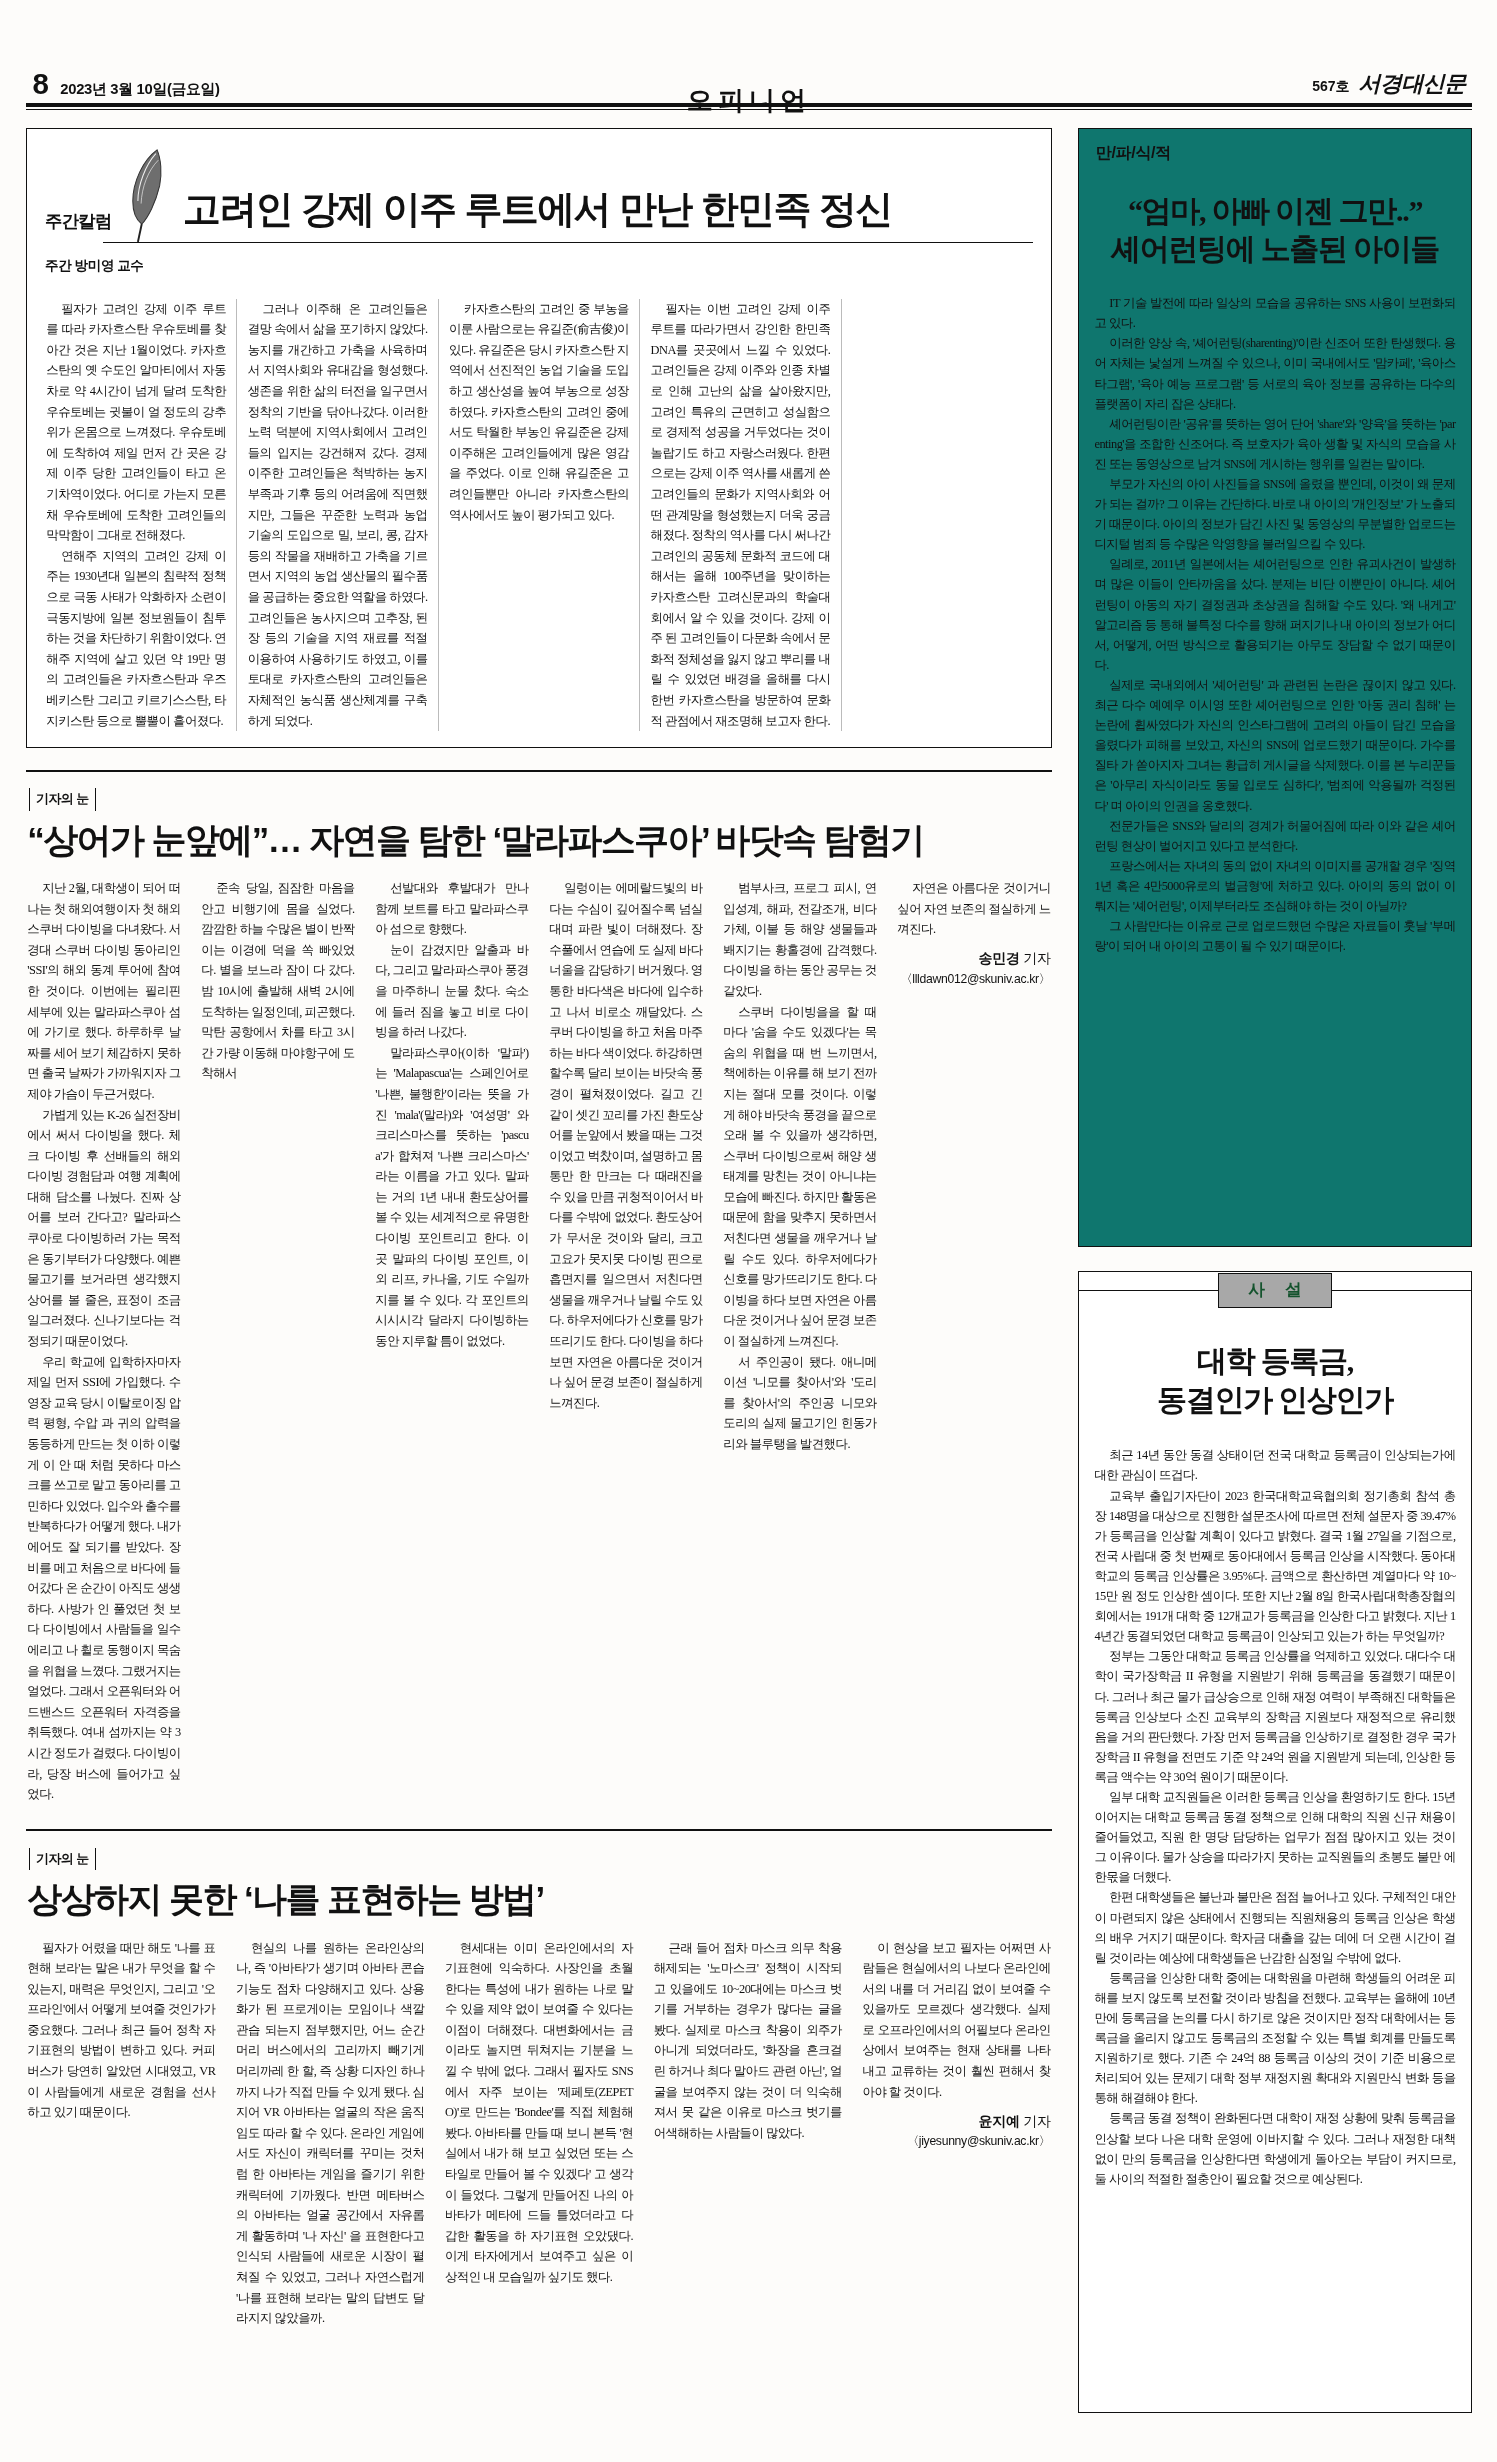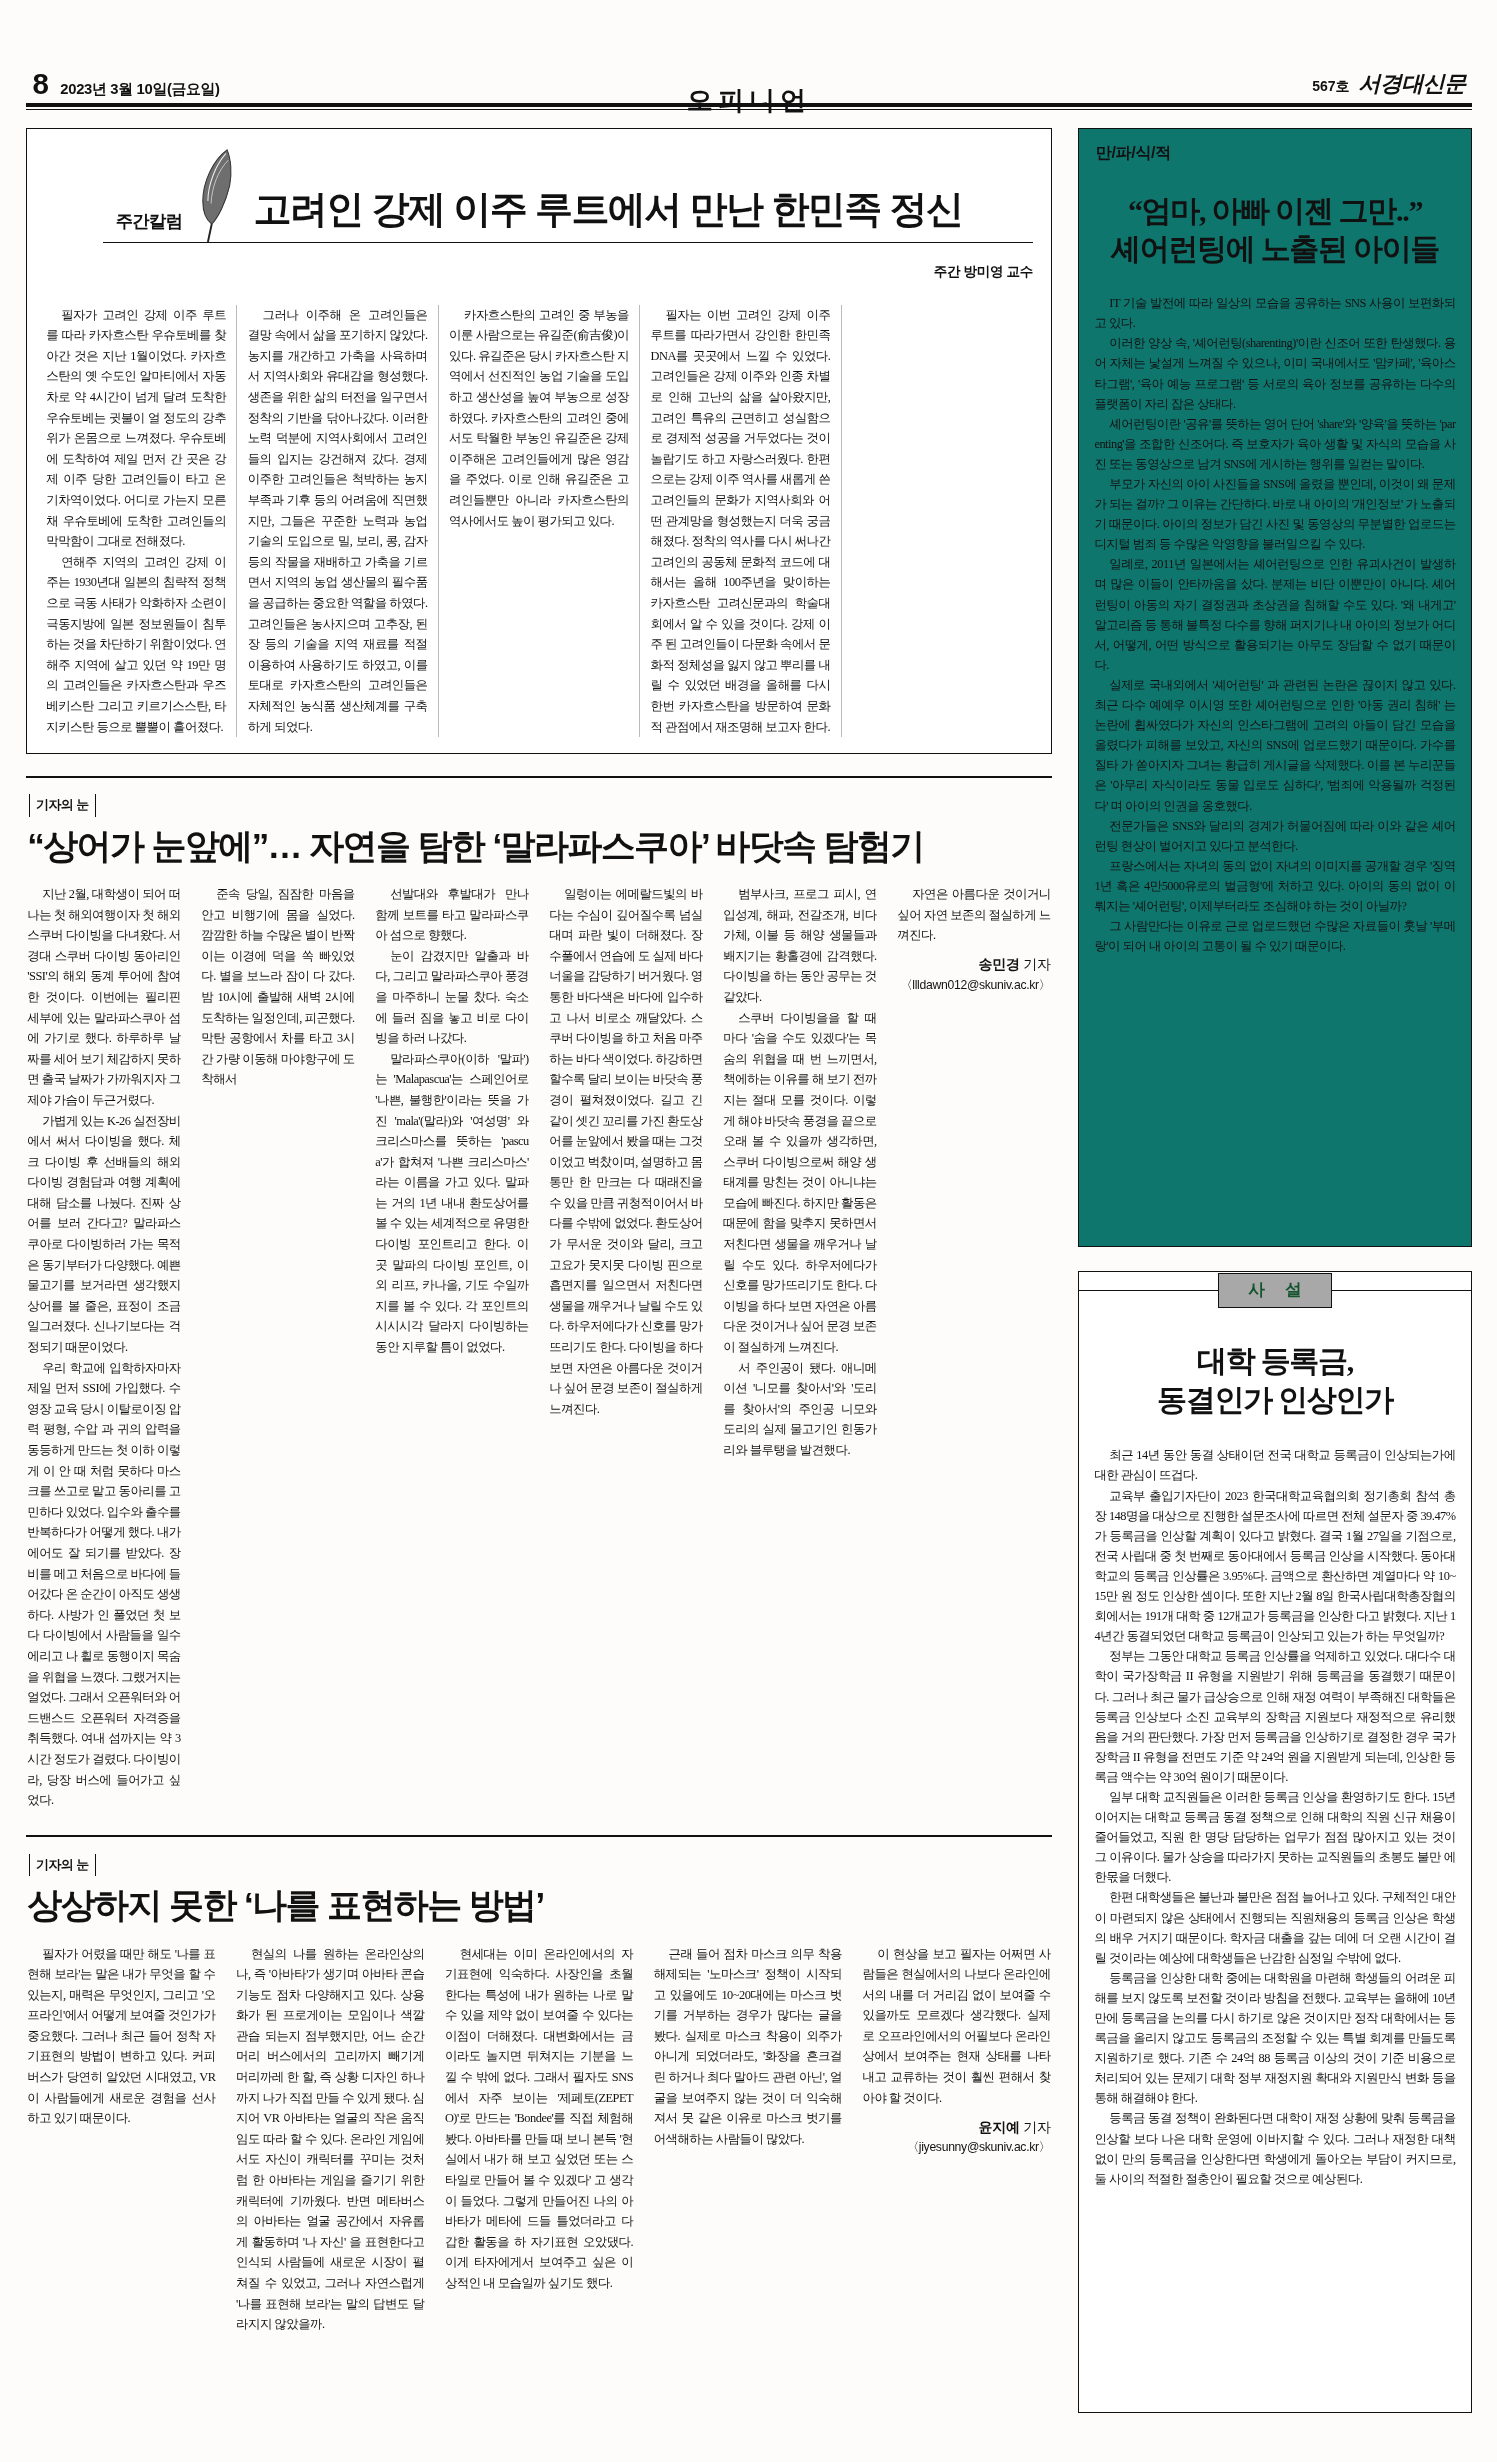--- a/index.html
+++ b/index.html
@@ -52,36 +52,36 @@
   .col-main { position: absolute; left: 0; top: 0; width: 1026px; }
   .col-side { position: absolute; left: 1052px; top: 0; width: 394px; }
 
   
   .boxed {
     border: 1.9px solid #111;
     padding: 16.7px 18px 15.4px 18px;
     background: #fff;
   }
 
-  .wc-head { display: flex; align-items: flex-end; gap: 8px; position: relative; justify-content: center; }
+  .wc-head { display: flex; align-items: flex-end; gap: 8px; position: relative; }
   .wc-tag {
     font-family: "Liberation Sans", sans-serif;
     font-size: 17.3px; font-weight: bold; letter-spacing: -0.6px;
     white-space: nowrap; padding-bottom: 9px;
   }
   .quill { width: 55px; height: 96px; position: relative; flex: 0 0 auto; }
   .wc-title {
     font-family: "Liberation Sans", sans-serif;
     font-size: 38px; font-weight: bold; letter-spacing: -1.6px;
     line-height: 1.15; padding-bottom: 10.3px; white-space: nowrap;
   }
   .wc-underline { border-bottom: 1.3px solid #111; margin: 0 0 0 58px; }
   .wc-author {
-    text-align: right; font-family: Liberation Sans, sans-serif;
-    font-size: 13.5px; font-weight: bold; margin-top: 20px; letter-spacing: -0.3px;
+    font-family: Liberation Serif, serif;
+    font-size: 13.5px; font-weight: bold; margin-top: 14px; letter-spacing: -0.3px;
   }
 
   
   .cols { display: flex; gap: 0; margin-top: 24px; }
   .cols > .c {
     flex: 1 1 0; min-width: 0;
     padding: 0 10.3px;
     border-right: 0.6px solid #bbb;
   }
   .cols > .c:first-child { padding-left: 1.3px; }

